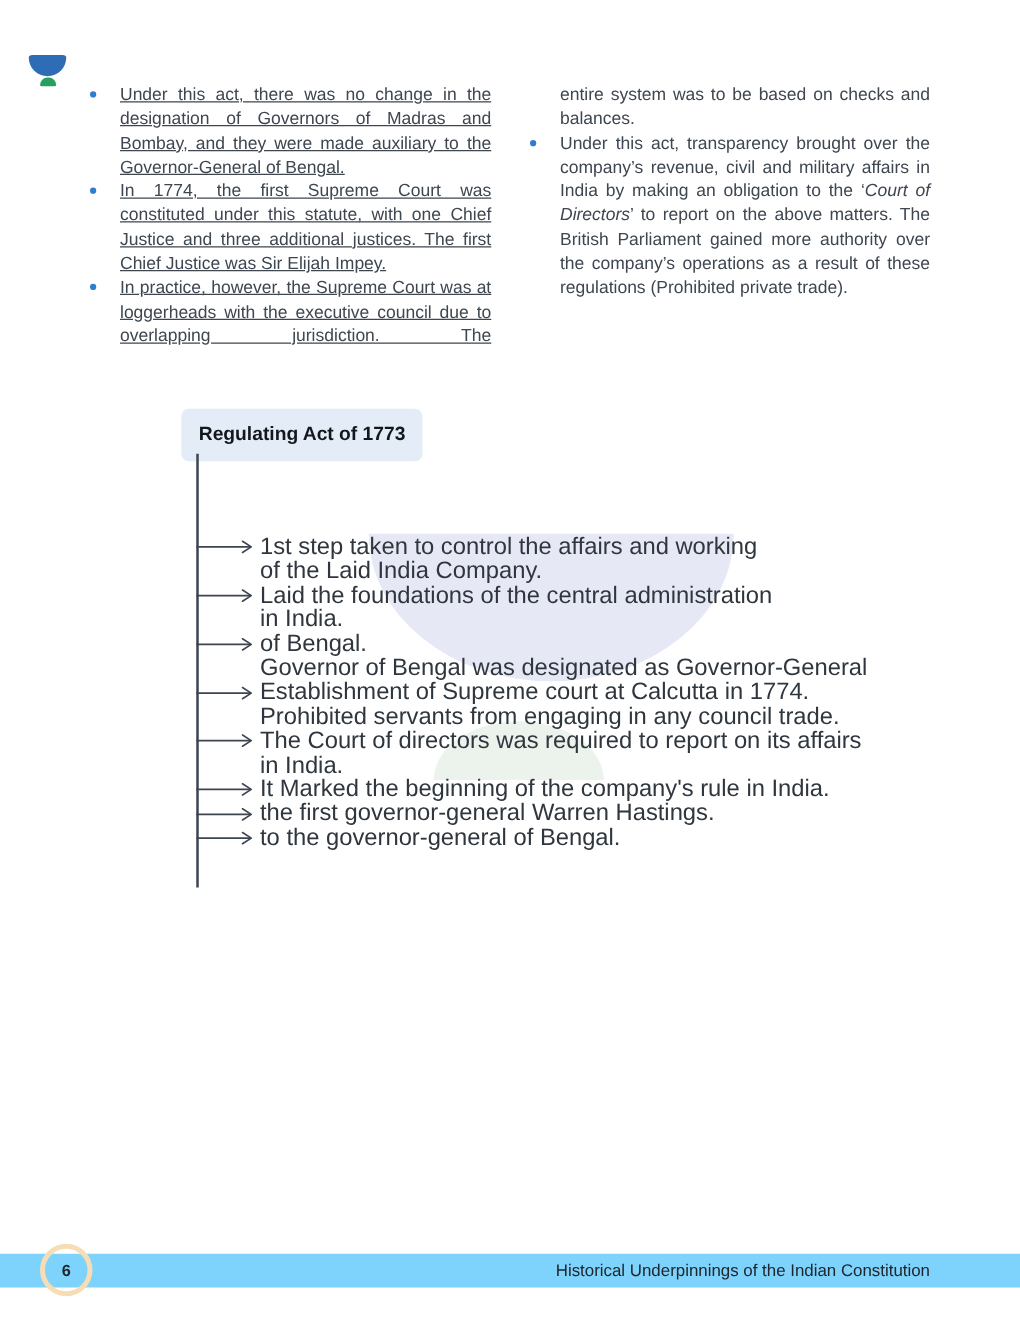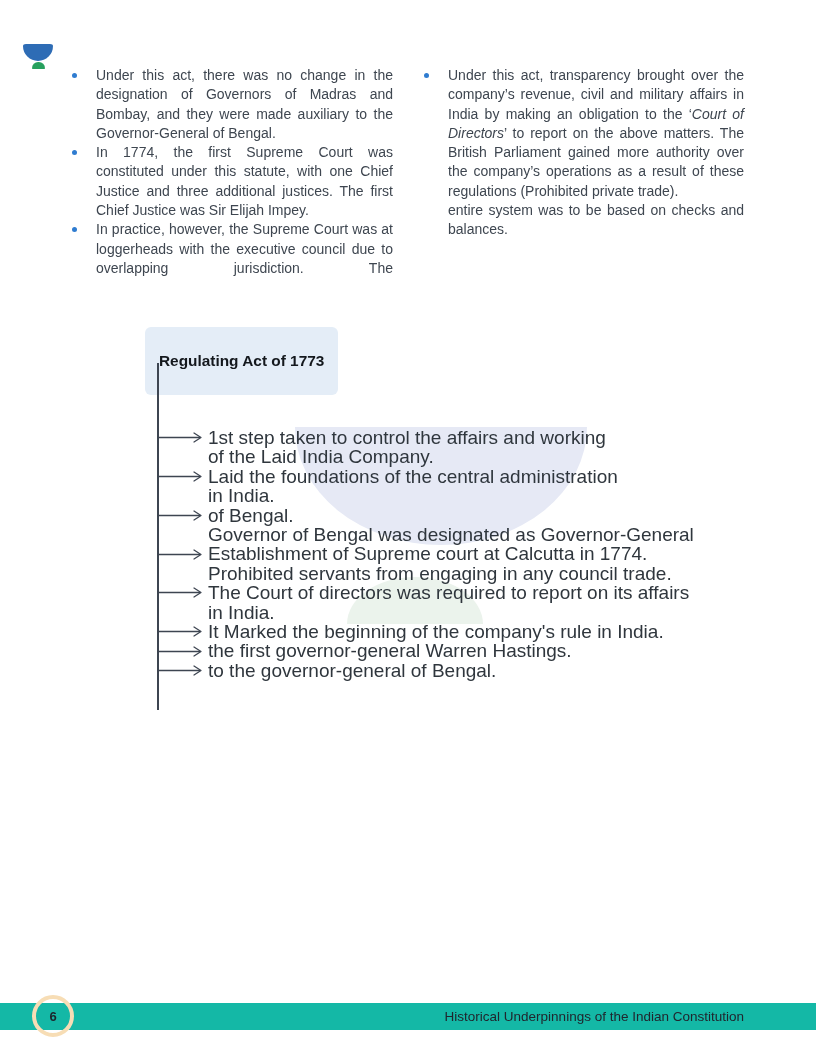--- a/index.html
+++ b/index.html
@@ -40,37 +40,37 @@
   }
 
   
   .col {
     position: absolute; top: 66px;
     font-size: 14px; line-height: 19.3px;
     color: #3e4650;
     text-align: justify;
     z-index: 1;
   }
-  .col-left  { left: 96px;  width: 297px; }
+  .col-left  { left: 96px;  width: 297px; text-decoration: underline; }
   .col-right { left: 448px; width: 296px; }
   .para { position: relative; margin: 0; }
   .dot {
     position: absolute; left: -24px; top: 7px;
     width: 5px; height: 5px; border-radius: 50%;
     background: #2f7cd0;
   }
   .justify-last { text-align-last: justify; }
   .para em { font-style: italic; }
 
   
   .heading-box {
     position: absolute; left: 145px; top: 327px; height: 36px;
     background: #e4edf7; border-radius: 6px;
     display: flex; align-items: center;
-    padding: 16px 14px;
+    padding: 3px 14px;
     font-weight: bold; font-size: 15.4px; color: #14181d;
     z-index: 1;
   }
   .trunk {
     position: absolute; left: 157px; top: 363px;
     width: 1.5px; height: 347px;
     background: #3d4551;
     z-index: 1;
   }
   .tree-items {
@@ -80,21 +80,21 @@
     z-index: 1;
   }
   .tree-item { position: relative; }
   .branch { position: absolute; left: -51px; top: 3.2px; }
   .tl { display: block; white-space: nowrap; }
 
   
   .footer-bar {
     position: absolute; left: 0; top: 1003px;
     width: 816px; height: 27px;
-    background: #14b8a6;
+    background: #7dd3fc;
     z-index: 1;
   }
   .footer-title {
     position: absolute; right: 72px; top: 0; height: 27px;
     display: flex; align-items: center;
     font-size: 13.5px; color: #20262e;
   }
   .page-badge {
     position: absolute; left: 32px; top: 995px;
     width: 42px; height: 42px; box-sizing: border-box;
@@ -127,25 +127,25 @@
       <span>In 1774, the first Supreme Court was constituted under this statute, with one Chief Justice and three additional justices. The first Chief Justice was Sir Elijah Impey.</span>
     </div>
     <div class="para justify-last">
       <span class="dot"></span>
       <span>In practice, however, the Supreme Court was at loggerheads with the executive council due to overlapping jurisdiction. The</span>
     </div>
   </div>
 
   <div class="col col-right">
     <div class="para">
+      <span>entire system was to be based on checks and balances.</span>
+    </div>
+    <div class="para">
       <span class="dot"></span>
       <span>Under this act, transparency brought over the company’s revenue, civil and military affairs in India by making an obligation to the ‘</span><em>Court of Directors</em><span>’ to report on the above matters. The British Parliament gained more authority over the company’s operations as a result of these regulations (Prohibited private trade).</span>
-    </div>
-    <div class="para">
-      <span>entire system was to be based on checks and balances.</span>
     </div>
   </div>
 
   <div class="heading-box">
     <span>Regulating Act of 1773</span>
   </div>
 
   <div class="trunk"></div>
 
   <div class="tree-items">

